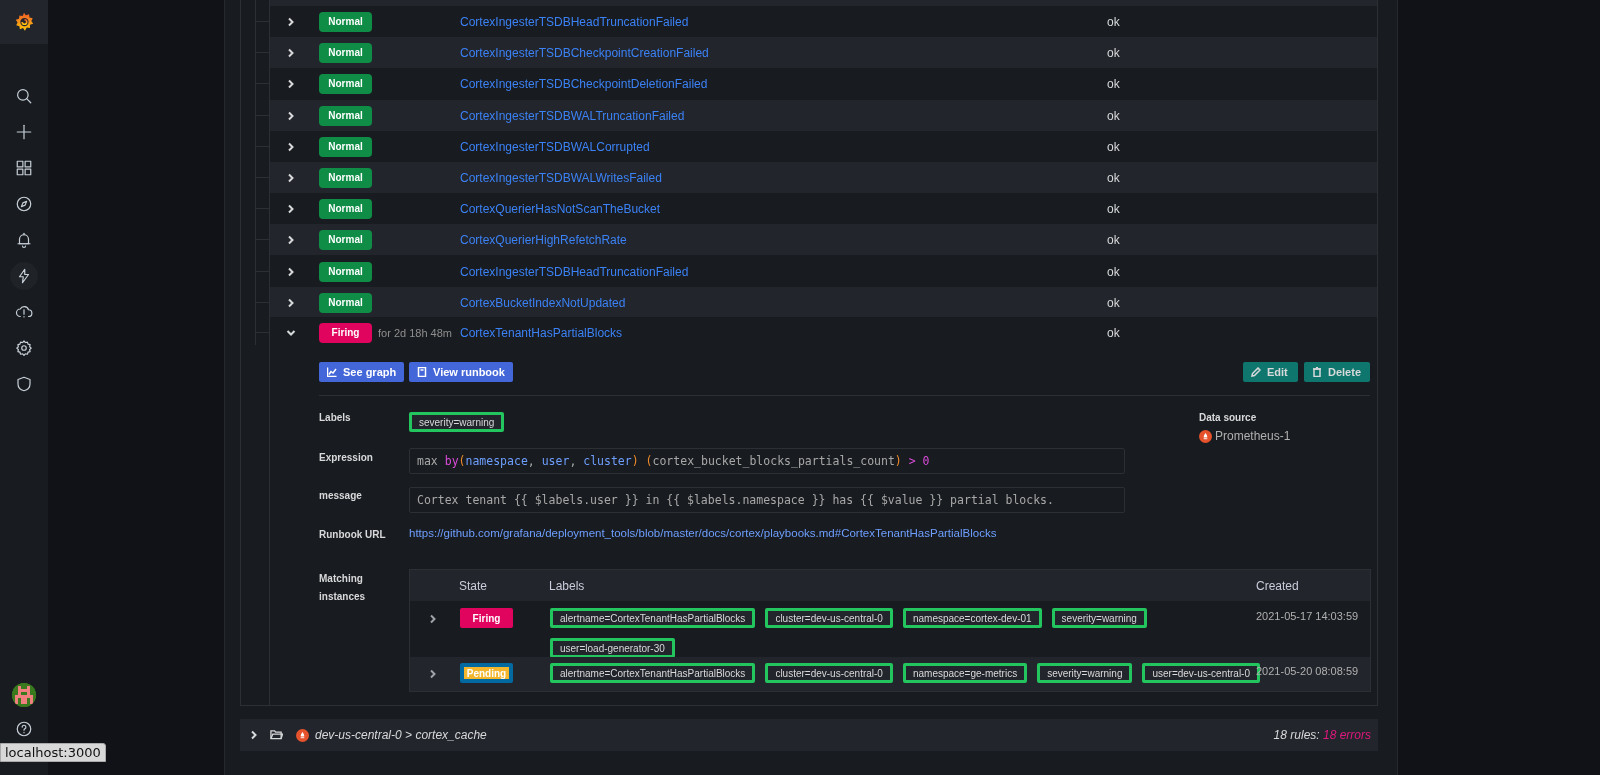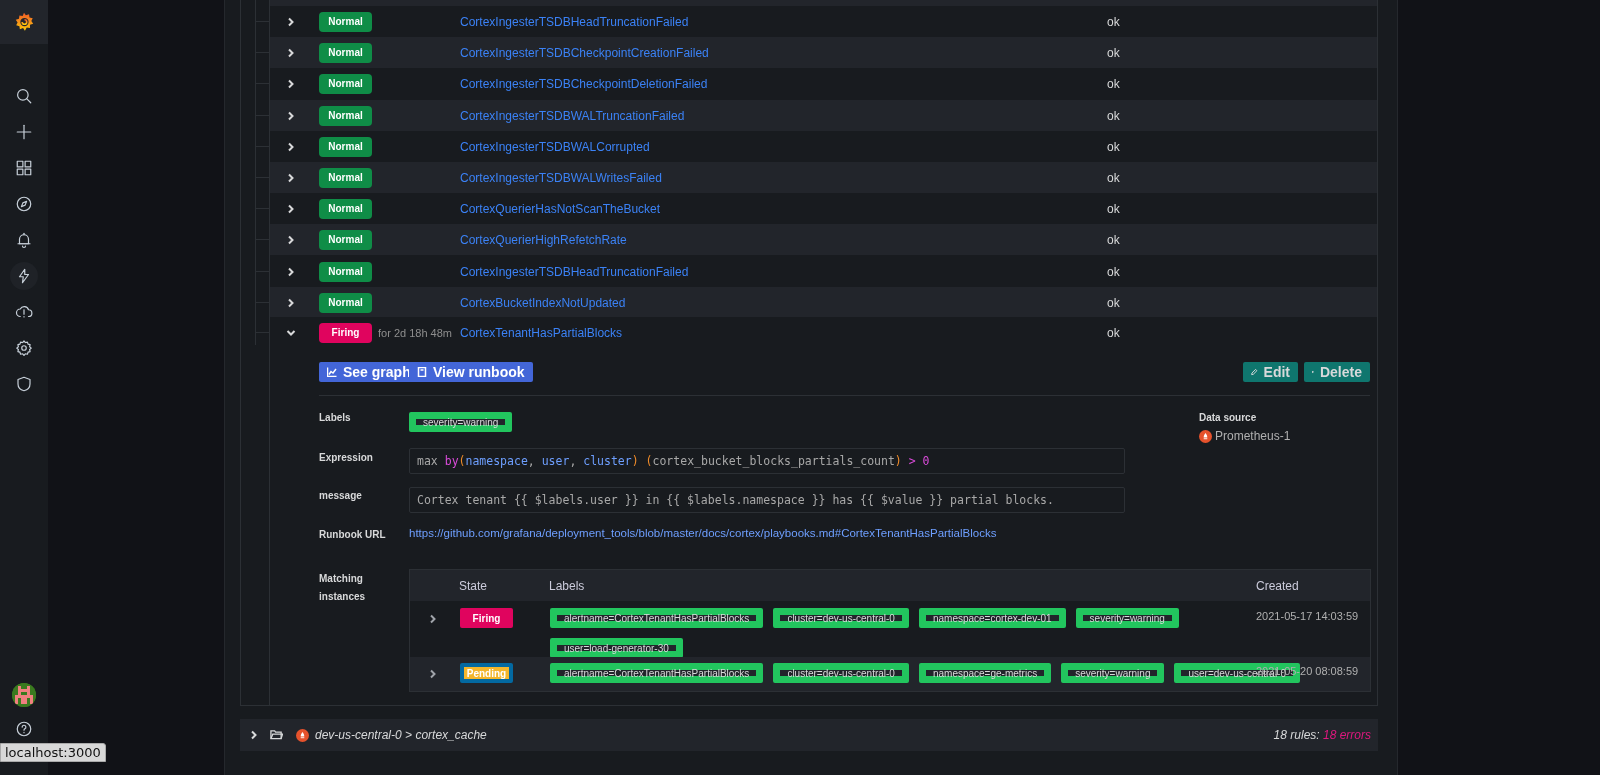--- a/index.html
+++ b/index.html
@@ -24,28 +24,28 @@
   .chev { position: absolute; left: 15px; width: 12px; height: 12px; }
   .chev svg { width: 12px; height: 12px; stroke: #d8d9da; fill: none; stroke-width: 2; }
   .state-badge { position: absolute; left: 49px; width: 53px; height: 20px; border-radius: 4px; color: #fff; font-size: 10px; font-weight: bold; display: flex; align-items: center; justify-content: center; }
   .badge-normal { background: #1a9e4f; background: #0f8d47; }
   .badge-firing { background: #e0045e; }
   .badge-pending { background: #f3b62c; color: #111; border: 4px solid #0369a1; }
   .for-text { position: absolute; left: 108px; font-size: 11px; color: #8e8e8e; }
   .rule-name { position: absolute; left: 190px; font-size: 12px; color: #3b82f6; }
   .rule-health { position: absolute; left: 837px; font-size: 12px; color: #d8d9da; }
 
-  .btn { position: absolute; height: 20px; border-radius: 2px; display: flex; align-items: center; font-size: 14px; font-weight: bold; color: #fff; padding: 0 8px; gap: 6px; }
+  .btn { position: absolute; height: 20px; border-radius: 2px; display: flex; align-items: center; font-size: 11px; font-weight: bold; color: #fff; padding: 0 8px; gap: 6px; }
   .btn-primary { background: #3d71d9; background: #4366d8; }
   .btn-secondary { background: #0f766e; color: #d8d9da; }
   .btn svg { width: 10px; height: 10px; stroke: currentColor; fill: none; stroke-width: 1.5; }
 
   .divider { position: absolute; left: 319px; top: 395px; width: 1051px; height: 1px; background: #2c3035; }
   .field-label { position: absolute; left: 319px; font-size: 10px; font-weight: bold; color: #d8d9da; }
-  .tag { display: inline-flex; align-items: center; height: 20px; padding: 0 7px; background: #22252b; border: 7px solid #22c55e; border-radius: 2px; font-size: 10px; color: #d8d9da; white-space: nowrap; }
+  .tag { display: inline-flex; align-items: center; height: 20px; padding: 0 7px; background: #22252b; border: 3px solid #22c55e; border-radius: 2px; font-size: 10px; color: #d8d9da; white-space: nowrap; }
   .code-box { position: absolute; left: 409px; width: 716px; height: 26px; background: #181b1f; border: 1px solid #2c3035; border-radius: 2px; font-family: "DejaVu Sans Mono", monospace; font-size: 11.5px; display: flex; align-items: center; padding-left: 7px; color: #a8a8a8; white-space: pre; }
   .kw { color: #d94bd9; }
   .id { color: #6e9fff; }
   .paren { color: #f08c2a; }
   .link { position: absolute; left: 409px; top: 527px; font-size: 11.5px; color: #6e9fff; }
 
   .ds-label { position: absolute; left: 1199px; top: 412px; font-size: 10px; font-weight: bold; color: #d8d9da; }
   .ds-value { position: absolute; left: 1199px; top: 429px; font-size: 12px; color: #b0b0b0; display: flex; align-items: center; gap: 3px; }
 
   .inst-table { position: absolute; left: 409px; top: 569px; width: 962px; height: 123px; border: 1px solid #2c3035; background: #181b1f; }

